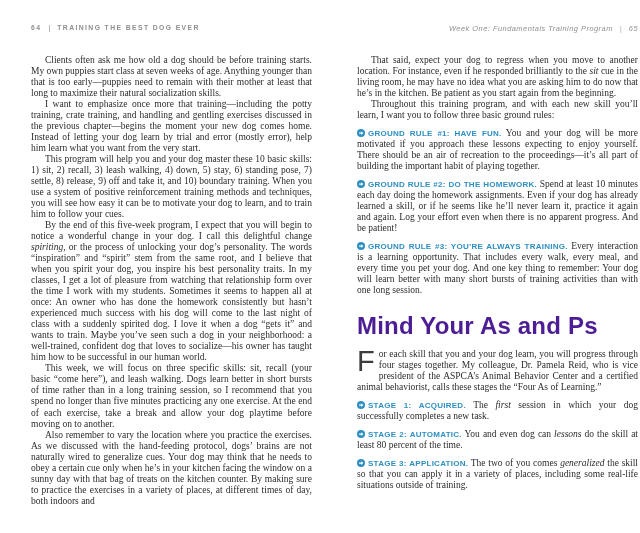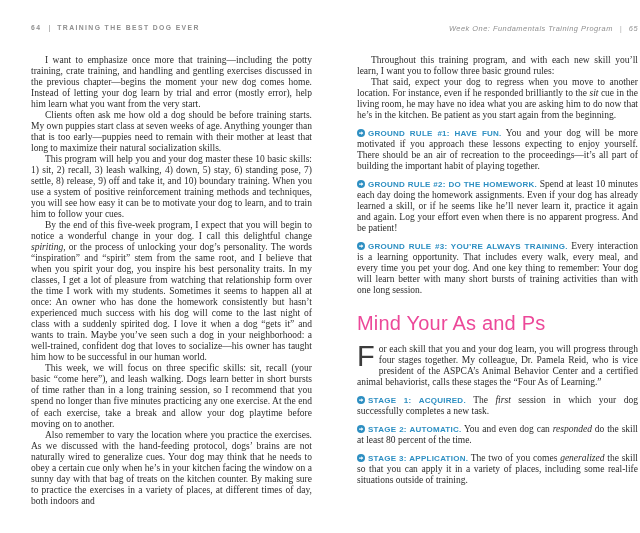--- a/index.html
+++ b/index.html
@@ -59,23 +59,23 @@
   .bullet {
     display: inline-block;
     width: 8px; height: 8px;
     margin-right: 3px;
     vertical-align: -1px;
   }
   .bullet svg { display: block; }
 
   .section-heading {
     font-family: "Liberation Sans", sans-serif;
-    font-weight: normal;
-    font-size: 20px;
-    color: #ec4899;
+    font-weight: bold;
+    font-size: 24px;
+    color: #4c1d95;
     margin: 16px 0 9px 0;
     letter-spacing: 0.2px;
   }
   .dropcap {
     float: left;
     font-family: "Liberation Sans", sans-serif;
     font-size: 29px;
     line-height: 23px;
     padding: 1px 4px 0 0;
     color: #3c3c3c;
@@ -87,38 +87,38 @@
 
 <div class="spread">
 
   <div class="page page-left">
     <div class="running-header running-header-left">
       <span>64</span>
       <span class="sep">|</span>
       <span>TRAINING THE BEST DOG EVER</span>
     </div>
     <div class="body-text">
+      <p>Clients often ask me how old a dog should be before training starts. My own puppies start class at seven weeks of age. Anything younger than that is too early—puppies need to remain with their mother at least that long to maximize their natural socialization skills.</p>
       <p>I want to emphasize once more that training—including the potty training, crate training, and handling and gentling exercises discussed in the previous chapter—begins the moment your new dog comes home. Instead of letting your dog learn by trial and error (mostly error), help him learn what you want from the very start.</p>
-      <p>Clients often ask me how old a dog should be before training starts. My own puppies start class at seven weeks of age. Anything younger than that is too early—puppies need to remain with their mother at least that long to maximize their natural socialization skills.</p>
       <p>This program will help you and your dog master these 10 basic skills: 1) sit, 2) recall, 3) leash walking, 4) down, 5) stay, 6) standing pose, 7) settle, 8) release, 9) off and take it, and 10) boundary training. When you use a system of positive reinforcement training methods and techniques, you will see how easy it can be to motivate your dog to learn, and to train him to follow your cues.</p>
       <p><span>By the end of this five-week program, I expect that you will begin to notice a wonderful change in your dog. I call this delightful change </span><i>spiriting</i><span>, or the process of unlocking your dog’s personality. The words “inspiration” and “spirit” stem from the same root, and I believe that when you spirit your dog, you inspire his best personality traits. In my classes, I get a lot of pleasure from watching that relationship form over the time I work with my students. Sometimes it seems to happen all at once: An owner who has done the homework consistently but hasn’t experienced much success with his dog will come to the last night of class with a suddenly spirited dog. I love it when a dog “gets it” and wants to train. Maybe you’ve seen such a dog in your neighborhood: a well-trained, confident dog that loves to socialize—his owner has taught him how to be successful in our human world.</span></p>
       <p>This week, we will focus on three specific skills: sit, recall (your basic “come here”), and leash walking. Dogs learn better in short bursts of time rather than in a long training session, so I recommend that you spend no longer than five minutes practicing any one exercise. At the end of each exercise, take a break and allow your dog playtime before moving on to another.</p>
       <p>Also remember to vary the location where you practice the exercises. As we discussed with the hand-feeding protocol, dogs’ brains are not naturally wired to generalize cues. Your dog may think that he needs to obey a certain cue only when he’s in your kitchen facing the window on a sunny day with that bag of treats on the kitchen counter. By making sure to practice the exercises in a variety of places, at different times of day, both indoors and</p>
     </div>
   </div>
 
   <div class="page page-right">
     <div class="running-header running-header-right">
       <span>Week One: Fundamentals Training Program</span>
       <span class="sep">|</span>
       <span>65</span>
     </div>
     <div class="body-text">
+      <p><span>That said, expect your dog to regress when you move to another location. For instance, even if he responded brilliantly to the </span><i>sit</i><span> cue in the living room, he may have no idea what you are asking him to do now that he’s in the kitchen. Be patient as you start again from the beginning.</span></p>
       <p>Throughout this training program, and with each new skill you’ll learn, I want you to follow three basic ground rules:</p>
-      <p><span>That said, expect your dog to regress when you move to another location. For instance, even if he responded brilliantly to the </span><i>sit</i><span> cue in the living room, he may have no idea what you are asking him to do now that he’s in the kitchen. Be patient as you start again from the beginning.</span></p>
 
       <p class="rule">
         <span class="bullet"><svg width="8" height="8" viewBox="0 0 10 10">
               <circle cx="5" cy="5" r="5" fill="#2e8fc2"></circle>
               <path d="M2.6 4.4 L5.4 4.4 L5.4 2.8 L7.9 5.1 L5.4 7.4 L5.4 5.8 L2.6 5.8 Z" fill="#ffffff"></path>
             </svg></span><span class="rule-label">GROUND RULE #1: HAVE FUN.</span><span> You and your dog will be more motivated if you approach these lessons expecting to enjoy yourself. There should be an air of recreation to the proceedings—it’s all part of building the important habit of playing together.</span>
       </p>
       <p class="rule">
         <span class="bullet"><svg width="8" height="8" viewBox="0 0 10 10">
               <circle cx="5" cy="5" r="5" fill="#2e8fc2"></circle>
@@ -141,21 +141,21 @@
       <p class="rule">
         <span class="bullet"><svg width="8" height="8" viewBox="0 0 10 10">
               <circle cx="5" cy="5" r="5" fill="#2e8fc2"></circle>
               <path d="M2.6 4.4 L5.4 4.4 L5.4 2.8 L7.9 5.1 L5.4 7.4 L5.4 5.8 L2.6 5.8 Z" fill="#ffffff"></path>
             </svg></span><span class="rule-label">STAGE 1: ACQUIRED.</span><span> The </span><i>first</i><span> session in which your dog successfully completes a new task.</span>
       </p>
       <p class="rule">
         <span class="bullet"><svg width="8" height="8" viewBox="0 0 10 10">
               <circle cx="5" cy="5" r="5" fill="#2e8fc2"></circle>
               <path d="M2.6 4.4 L5.4 4.4 L5.4 2.8 L7.9 5.1 L5.4 7.4 L5.4 5.8 L2.6 5.8 Z" fill="#ffffff"></path>
-            </svg></span><span class="rule-label">STAGE 2: AUTOMATIC.</span><span> You and even dog can </span><i>responded</i><span> do the skill at least 80 percent of the time.</span>
+            </svg></span><span class="rule-label">STAGE 2: AUTOMATIC.</span><span> You and even dog can </span><i>lessons</i><span> do the skill at least 80 percent of the time.</span>
       </p>
       <p class="rule">
         <span class="bullet"><svg width="8" height="8" viewBox="0 0 10 10">
               <circle cx="5" cy="5" r="5" fill="#2e8fc2"></circle>
               <path d="M2.6 4.4 L5.4 4.4 L5.4 2.8 L7.9 5.1 L5.4 7.4 L5.4 5.8 L2.6 5.8 Z" fill="#ffffff"></path>
             </svg></span><span class="rule-label">STAGE 3: APPLICATION.</span><span> The two of you comes </span><i>generalized</i><span> the skill so that you can apply it in a variety of places, including some real-life situations outside of training.</span>
       </p>
     </div>
   </div>
 </div>

